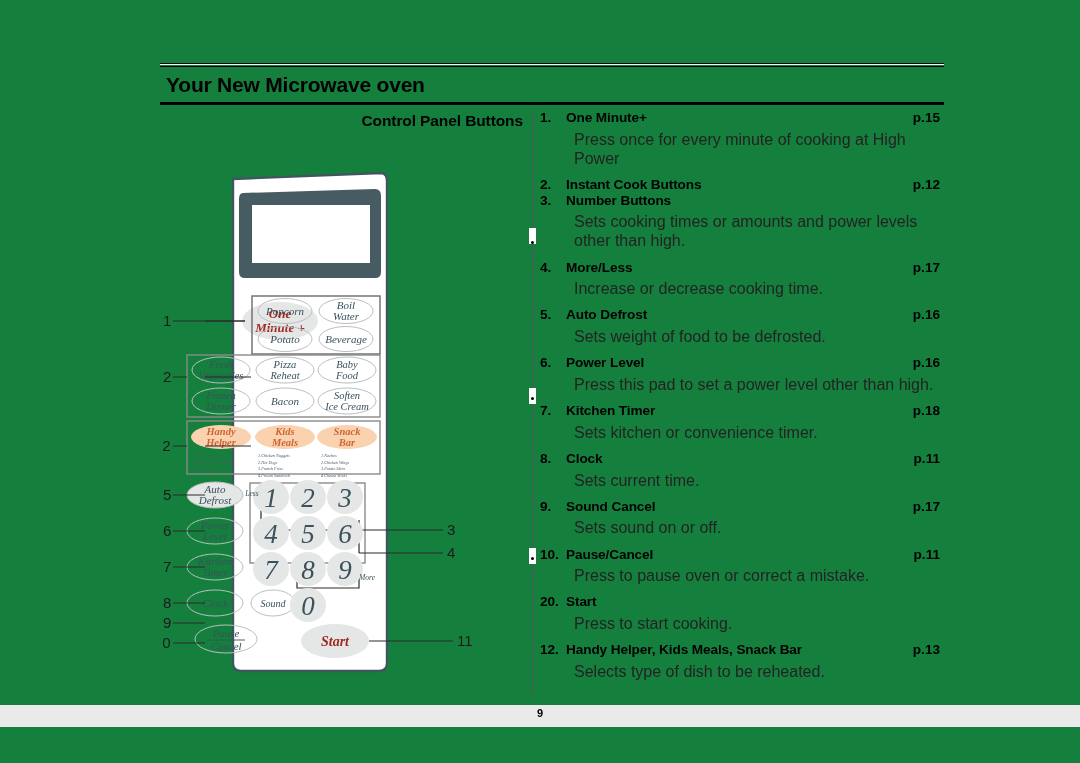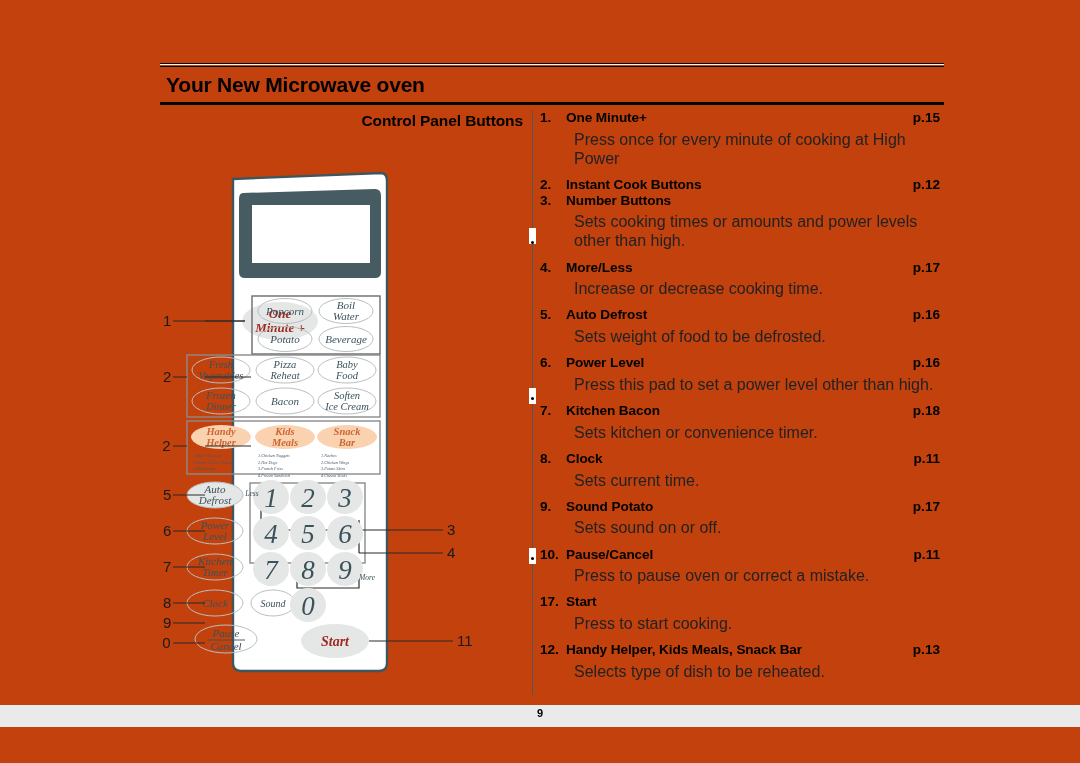--- a/index.html
+++ b/index.html
@@ -13,21 +13,21 @@
     font-family: "Liberation Sans", sans-serif;
     position: relative;
     overflow: hidden;
   }
 
   
   #page {
     position: absolute;
     left: 0; top: 0;
     width: 1080px; height: 763px;
-    background: #c2410c;
+    background: #15803d;
   }
 
   
   #header {
     position: absolute;
     left: 160px;
     top: 63px;
     width: 784px;
   }
   #header .rule-top {
@@ -493,52 +493,52 @@
         <div class="entry-head">
           <span class="entry-num">6.</span>
           <span class="entry-label">Power Level</span>
           <span class="entry-page">p.16</span>
         </div>
         <div class="entry-desc">Press this pad to set a power level other than high.</div>
       </div>
       <div class="entry">
         <div class="entry-head">
           <span class="entry-num">7.</span>
-          <span class="entry-label">Kitchen Bacon</span>
+          <span class="entry-label">Kitchen Timer</span>
           <span class="entry-page">p.18</span>
         </div>
         <div class="entry-desc">Sets kitchen or convenience timer.</div>
       </div>
       <div class="entry">
         <div class="entry-head">
           <span class="entry-num">8.</span>
           <span class="entry-label">Clock</span>
           <span class="entry-page">p.11</span>
         </div>
         <div class="entry-desc">Sets current time.</div>
       </div>
       <div class="entry">
         <div class="entry-head">
           <span class="entry-num">9.</span>
-          <span class="entry-label">Sound Potato</span>
+          <span class="entry-label">Sound Cancel</span>
           <span class="entry-page">p.17</span>
         </div>
         <div class="entry-desc">Sets sound on or off.</div>
       </div>
       <div class="entry">
         <div class="entry-head">
           <span class="entry-num">10.</span>
           <span class="entry-label">Pause/Cancel</span>
           <span class="entry-page">p.11</span>
         </div>
         <div class="entry-desc">Press to pause oven or correct a mistake.</div>
       </div>
       <div class="entry">
         <div class="entry-head">
-          <span class="entry-num">17.</span>
+          <span class="entry-num">20.</span>
           <span class="entry-label">Start</span>
           <span class="entry-page"></span>
         </div>
         <div class="entry-desc">Press to start cooking.</div>
       </div>
       <div class="entry">
         <div class="entry-head">
           <span class="entry-num">12.</span>
           <span class="entry-label">Handy Helper, Kids Meals, Snack Bar</span>
           <span class="entry-page">p.13</span>

